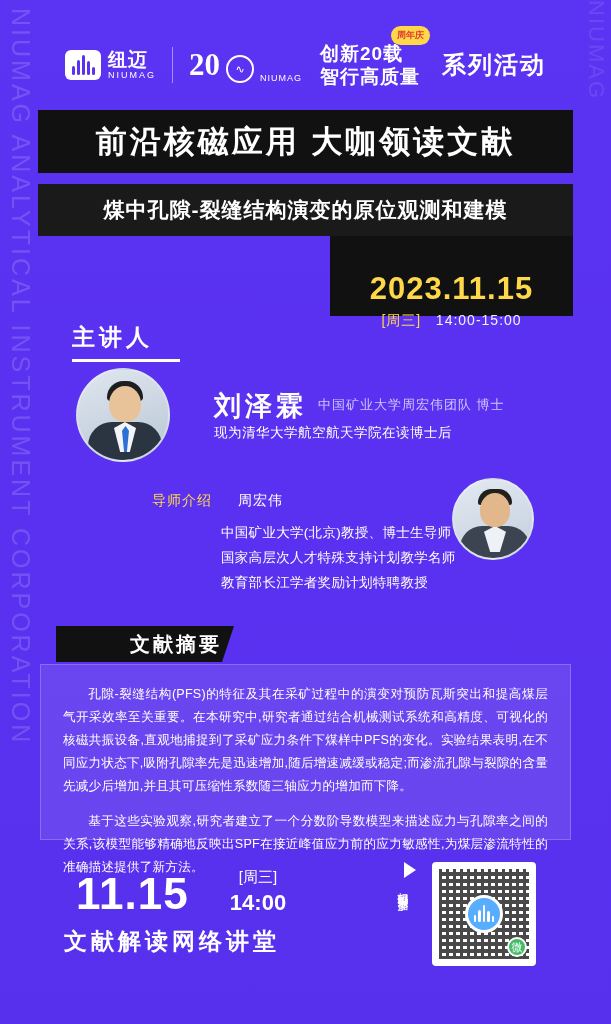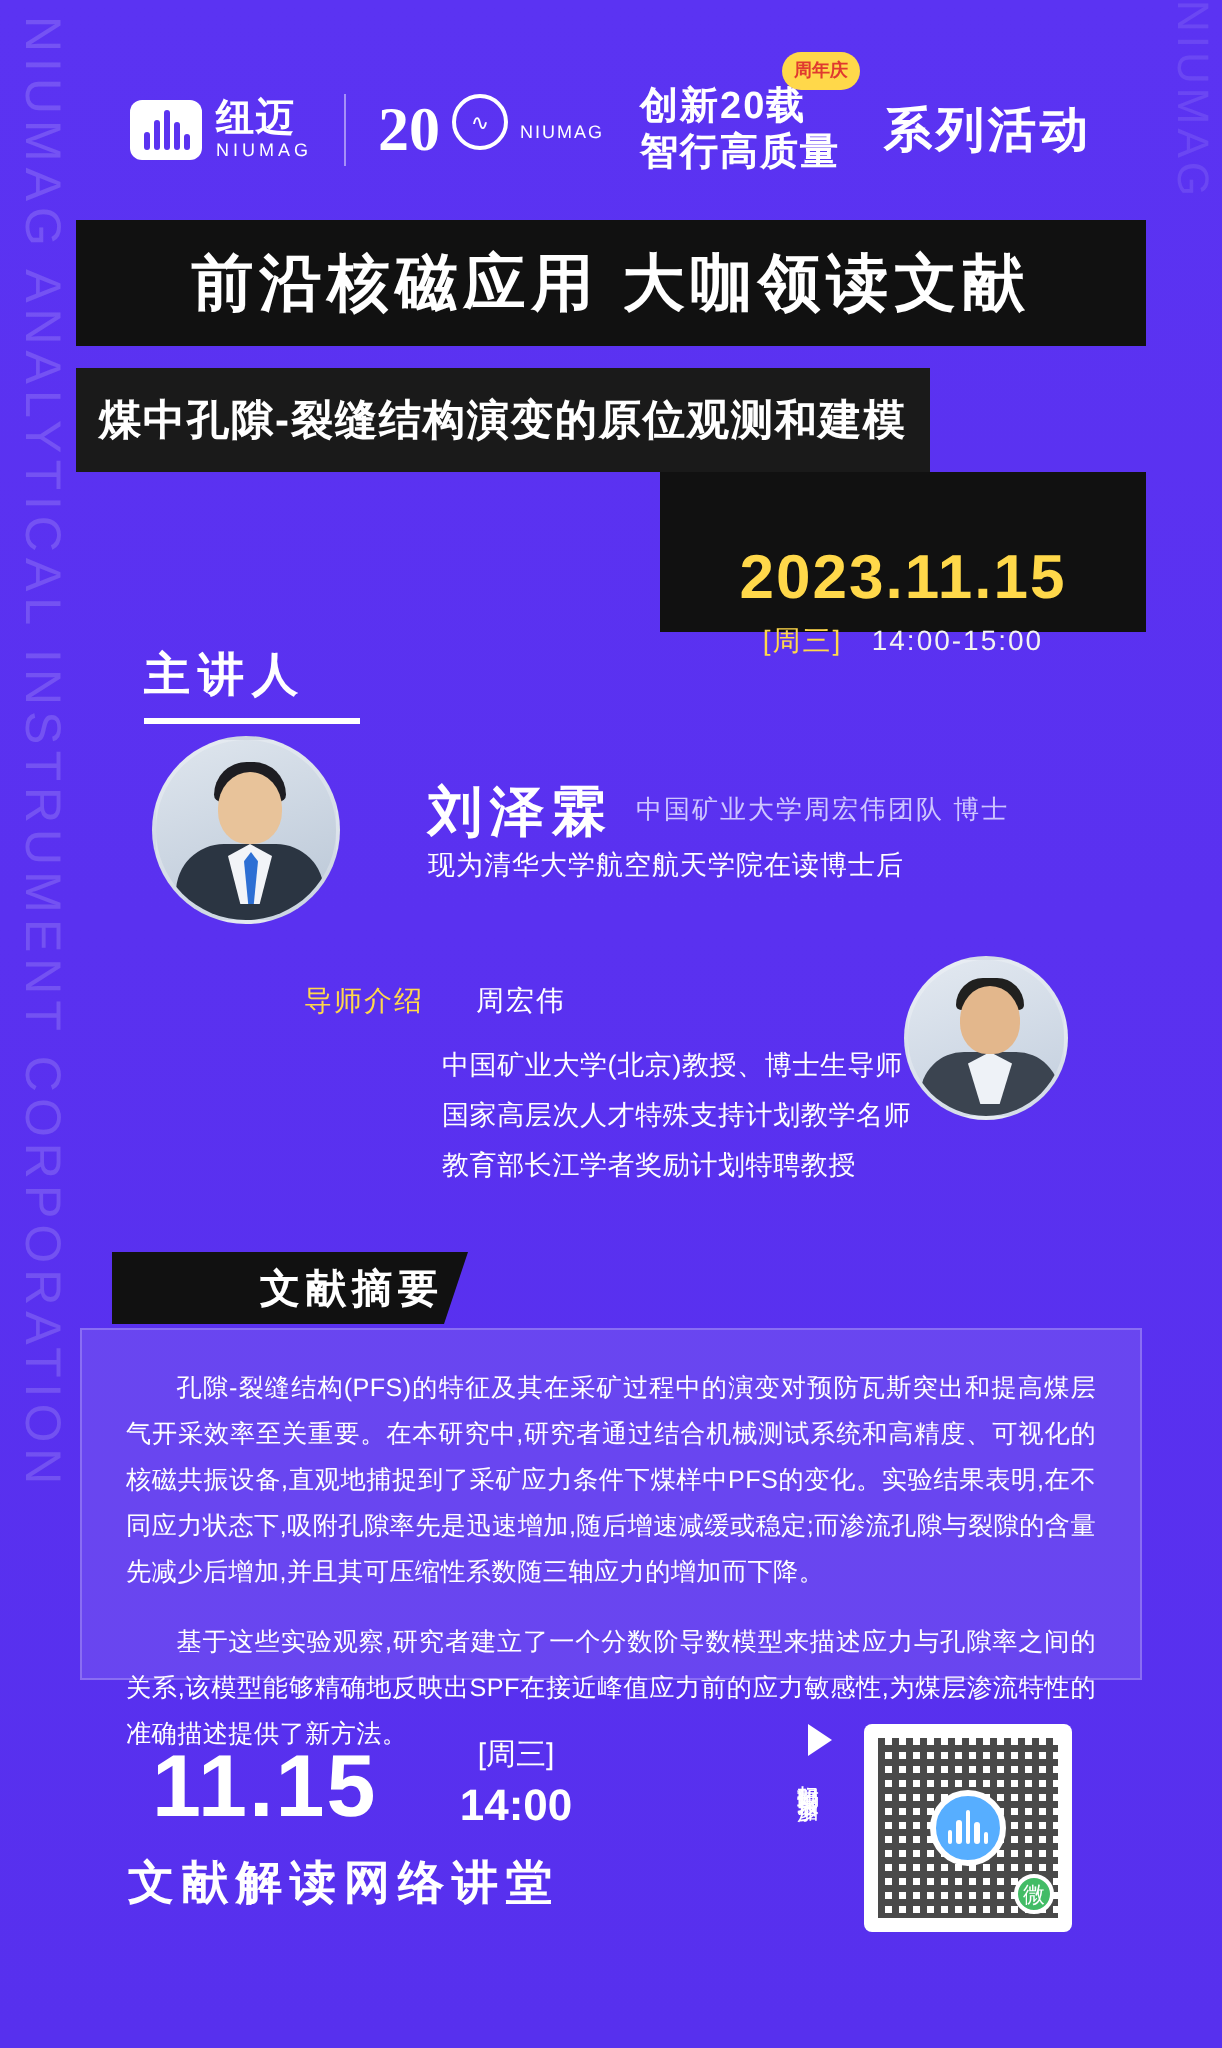--- a/index.html
+++ b/index.html
@@ -55,21 +55,21 @@
   .logo-wave i { display:block; width:3px; background:#5a32f0; border-radius:2px;}
   .logo-wave i:nth-child(1){height:9px}
   .logo-wave i:nth-child(2){height:15px}
   .logo-wave i:nth-child(3){height:20px}
   .logo-wave i:nth-child(4){height:14px}
   .logo-wave i:nth-child(5){height:8px}
   .logo-text { color:#fff; line-height:1.0; }
   .logo-text .cn { font-size: 19px; font-weight: bold; letter-spacing: 1px;}
   .logo-text .en { font-size: 9px; letter-spacing: 2px; margin-top:2px;}
   .divider-v { width:1px; height:36px; background: rgba(255,255,255,0.45); margin: 0 16px;}
-  .logo20 { display:flex; align-items:flex-start; gap:6px;}
+  .logo20 { display:flex; align-items:flex-end; gap:6px;}
   .logo20 .num { color:#fff; font-size: 31px; font-weight: bold; font-family:"Liberation Serif", serif;}
   .logo20 .circ {
     width:28px;height:28px;border-radius:50%;border:2px solid #fff;
     display:flex;align-items:center;justify-content:center;color:#fff;font-size:11px;
   }
   .logo20 .lbl { color:#fff; font-size:9px; letter-spacing:1px; margin-top:14px;}
   .slogan { margin-left: 18px; position: relative; }
   .slogan .line1, .slogan .line2 {
     font-size: 19px; font-weight: bold; color:#fff; letter-spacing:1px; line-height: 23px;
     font-family:"Liberation Sans", sans-serif;
@@ -81,21 +81,21 @@
   }
   .series { margin-left: 22px; color:#fff; font-size: 24px; font-weight: bold; letter-spacing:2px;}
 
   
   .title-bar {
     position:absolute; top: 110px; left: 38px; width: 535px; height: 63px;
     background:#111; display:flex; align-items:center; justify-content:center;
   }
   .title-bar span { color:#fff; font-size: 31px; font-weight: bold; letter-spacing: 3px;}
   .subtitle-bar {
-    position:absolute; top: 184px; left: 38px; width: 427px; height: 52px;
+    position:absolute; top: 184px; left: 38px; width: 535px; height: 52px;
     background:#1a1a1a; display:flex; align-items:center; justify-content:center;
   }
   .subtitle-bar span { color:#fff; font-size: 21px; font-weight: bold; letter-spacing: 1px;}
 
   
   .date-block {
     position:absolute; top: 236px; left: 330px; width: 243px; height: 80px;
     background:#111; color:#ffd84a;
     display:flex; flex-direction:column; align-items:center; justify-content:center;
   }

